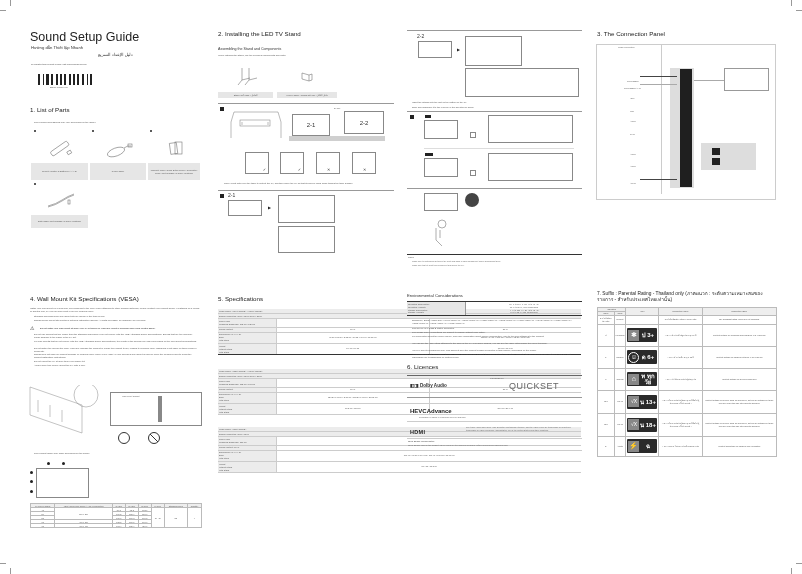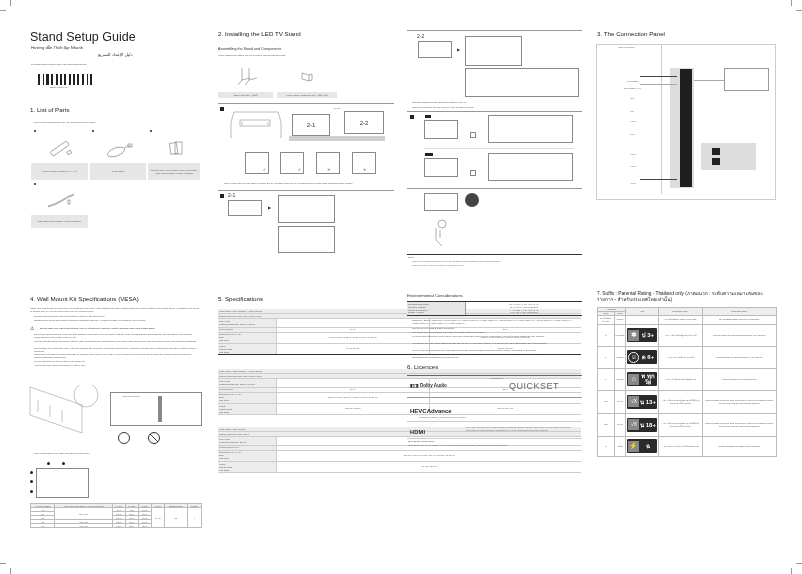--- a/index.html
+++ b/index.html
@@ -34,21 +34,21 @@
 
 <div class="crop" style="left:10px;top:0;width:0.6px;height:6px"></div>
 <div class="crop" style="left:0;top:10px;width:6px;height:0.6px"></div>
 <div class="crop" style="left:791px;top:0;width:0.6px;height:6px"></div>
 <div class="crop" style="left:796px;top:10px;width:6px;height:0.6px"></div>
 <div class="crop" style="left:10px;top:568px;width:0.6px;height:6px"></div>
 <div class="crop" style="left:0;top:563px;width:6px;height:0.6px"></div>
 <div class="crop" style="left:791px;top:568px;width:0.6px;height:6px"></div>
 <div class="crop" style="left:796px;top:563px;width:6px;height:0.6px"></div>
 
-<div class="ph" style="left:30px;top:30px;font-size:12.5px;color:#222">Stand Setup Guide</div>
+<div class="ph" style="left:30px;top:30px;font-size:12.5px;color:#222">Sound Setup Guide</div>
 <div class="ph" style="left:31px;top:45px;font-size:4.2px;color:#333">Hướng dẫn Thiết lập Nhanh</div>
 <div class="ph" style="left:98px;top:52px;font-size:4.4px;color:#333;direction:rtl">دليل الإعداد السريع</div>
 <div class="ph tiny" style="left:31px;top:63px">To register this product please visit www.samsung.com</div>
 <div class="ph" style="left:38px;top:74px;width:54px;height:11px;background:repeating-linear-gradient(90deg,#222 0 0.7px,#fff 0.7px 1.3px,#222 1.3px 1.7px,#fff 1.7px 2.6px)"></div>
 <div class="ph tiny" style="left:50px;top:86px">BN68-14675H-00</div>
 
 <div class="ph sec" style="left:30px;top:106px">1.  List of Parts</div>
 <div class="ph tiny" style="left:34px;top:121px">The provided accessories may vary depending on the model.</div>
 
 <div class="num" style="left:34px;top:130px;width:2px;height:2px"></div>

